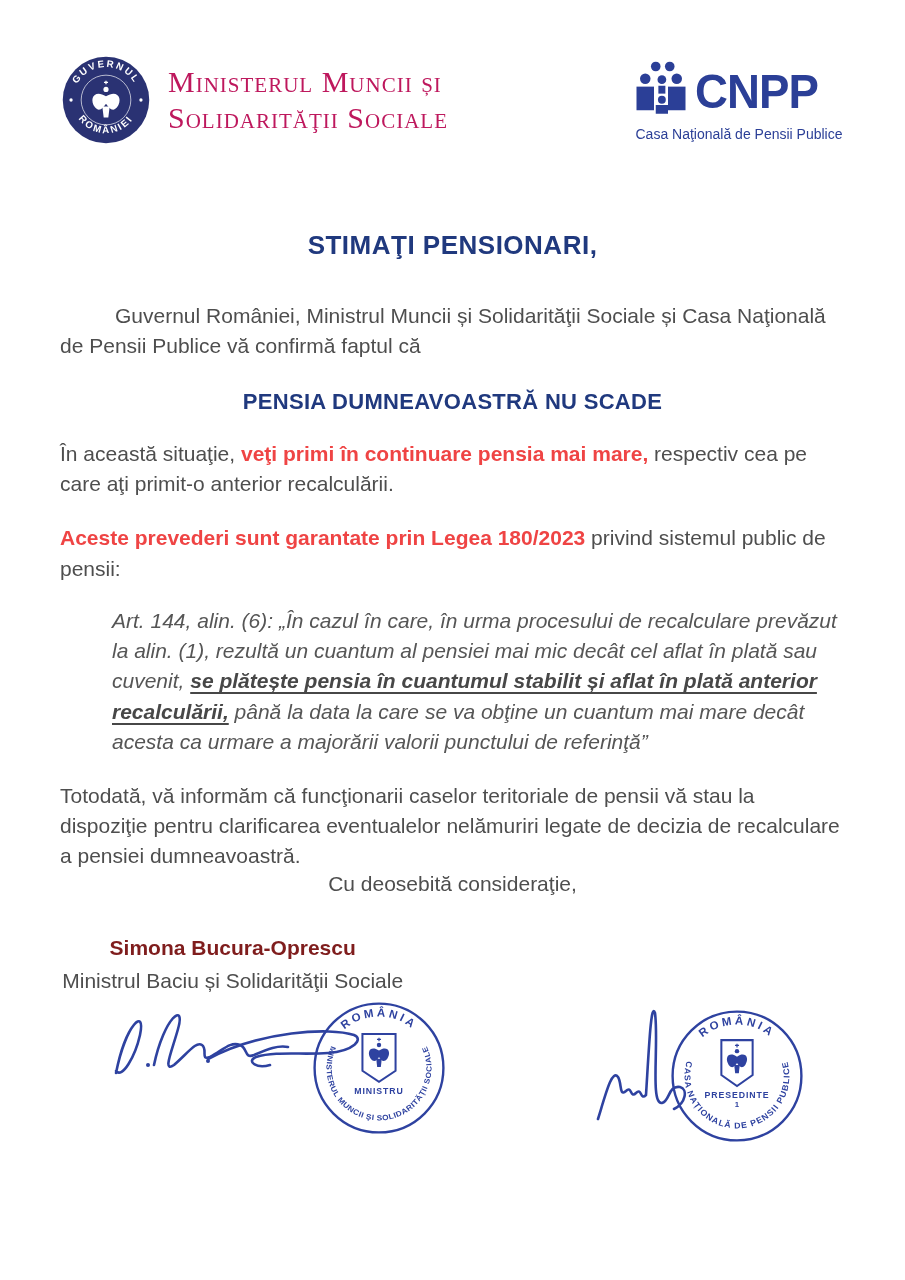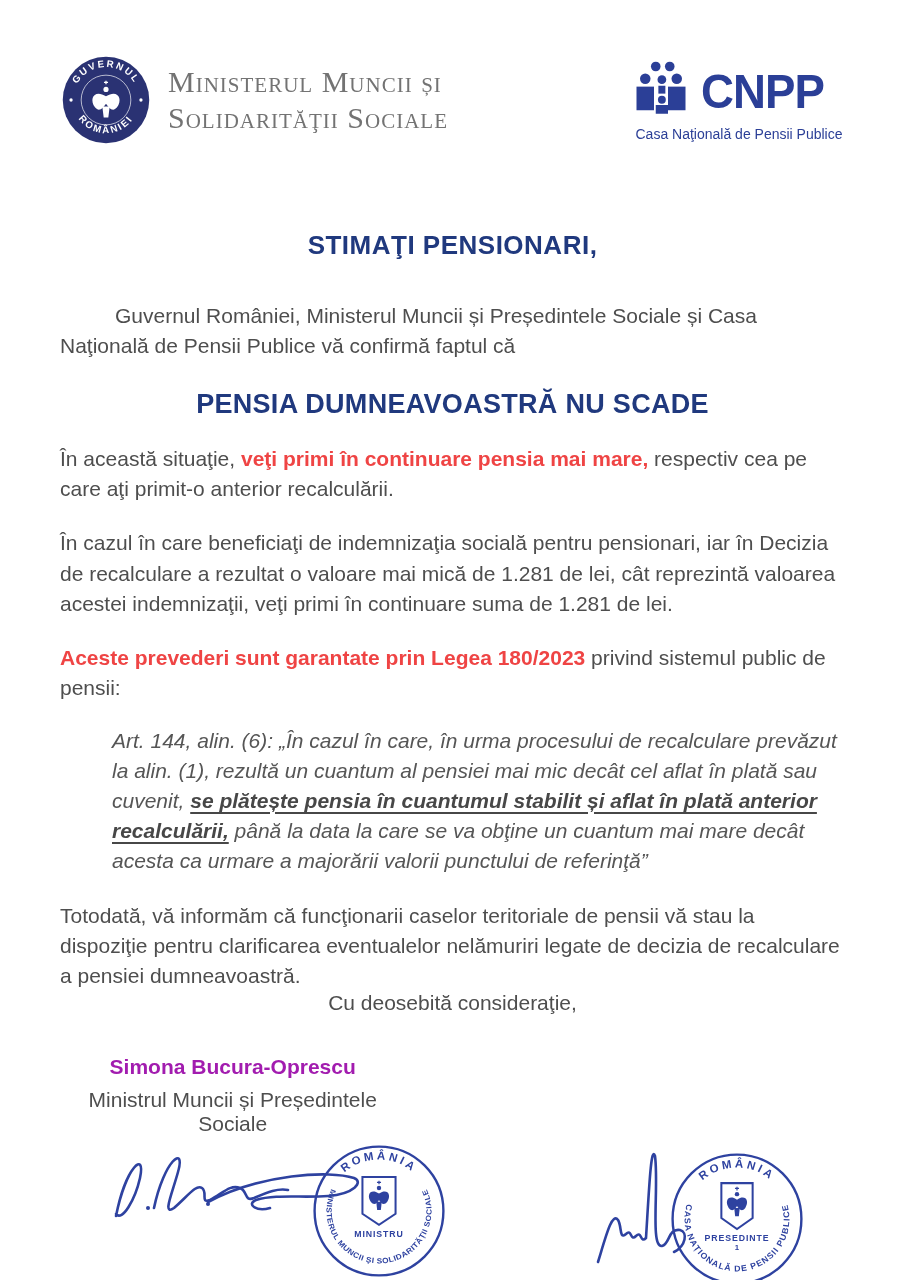--- a/index.html
+++ b/index.html
@@ -9,49 +9,49 @@
     background:#ffffff; color:#4e4e4e; overflow:hidden;
   }
   .page { width:905px; height:1280px; padding:54px 60px 0; position:relative; }
 
   
   .hdr { display:flex; justify-content:space-between; align-items:flex-start; }
   .hdr-left { display:flex; align-items:center; gap:16px; }
   .gov-seal { width:92px; height:92px; flex:0 0 auto; }
   .ministry-name {
     font-family:"Liberation Serif", serif; font-variant:small-caps;
-    color:#737373; font-size:30px; line-height:1.2; letter-spacing:1px; font-weight:400;
+    color:#be185d; font-size:30px; line-height:1.2; letter-spacing:1px; font-weight:400;
   }
   .cnpp { width:212px; margin-top:4px; }
-  .cnpp-top { display:flex; align-items:center; gap:12px; }
+  .cnpp-top { display:flex; align-items:center; gap:6px; }
   .cnpp-mark { width:56px; height:66px; flex:0 0 auto; }
   .cnpp-acronym { font-size:48px; font-weight:700; color:#2b3f97; letter-spacing:-1px; transform:scaleX(.95); transform-origin:left; }
   .cnpp-tagline { font-size:14px; color:#2b3f97; margin-top:2px; text-align:center; white-space:nowrap; }
 
   
   .salutation { text-align:center; margin-top:84px; font-size:26px; font-weight:700; color:#20397e; letter-spacing:.5px; }
   .intro { margin-top:40px; font-size:21px; line-height:1.45; text-indent:55px; }
-  .headline { text-align:center; margin-top:27px; font-size:27px; font-weight:700; color:#20397e; letter-spacing:.3px; }
+  .headline { text-align:center; margin-top:27px; font-size:22px; font-weight:700; color:#20397e; letter-spacing:.3px; }
   p.body-par { margin-top:24px; font-size:21px; line-height:1.44; }
   p.body-par b { color:#ef4444; }
   .quote {
     margin:22px 0 0 52px; font-size:21px; line-height:1.44;
     font-style:italic; color:#565656;
   }
   .quote .q-em {
     font-weight:700; text-decoration:underline;
     text-decoration-thickness:2px; text-underline-offset:4px; color:#474747;
   }
   .closing { text-align:center; font-size:21px; }
 
   
   .signers { display:flex; margin-top:40px; }
   .signer-left { flex:0 0 44%; text-align:center; }
   .signer-right { flex:1; text-align:center; }
-  .signer-name { font-size:21px; font-weight:700; color:#a21caf; }
+  .signer-name { font-size:21px; font-weight:700; color:#7f1d1d; }
   .signer-title { font-size:21px; margin-top:9px; }
 
   .sig-area { position:relative; height:210px; margin-top:4px; }
   .sig-area svg { position:absolute; }
   .sig-left   { left:48px;  top:2px;  width:262px; height:104px; }
   .stamp-left { left:250px; top:2px;  width:138px; height:138px; }
   .sig-right  { left:528px; top:-12px; width:120px; height:152px; }
   .stamp-right{ left:608px; top:10px; width:138px; height:138px; }
 </style>
 </head>
@@ -106,41 +106,40 @@
           </g>
         </svg>
         <div class="cnpp-acronym">CNPP</div>
       </div>
       <div class="cnpp-tagline">Casa Naţională de Pensii Publice</div>
     </div>
   </div>
 
   <h1 class="salutation">STIMAŢI PENSIONARI,</h1>
 
-  <p class="intro">Guvernul României, Ministerul Muncii și Președintele Sociale și Casa Naţională de Pensii Publice vă confirmă faptul că</p>
+  <p class="intro">Guvernul României, Ministrul Muncii și Solidarităţii Sociale și Casa Naţională de Pensii Publice vă confirmă faptul că</p>
 
   <h2 class="headline">PENSIA DUMNEAVOASTRĂ NU SCADE</h2>
 
 
   <p class="body-par"><span>În această situaţie, </span><b>veţi primi în continuare pensia mai mare,</b><span> respectiv cea pe care aţi primit-o anterior recalculării.</span></p>
 
-  <p class="body-par">În cazul în care beneficiaţi de indemnizaţia socială pentru pensionari, iar în Decizia de recalculare a rezultat o valoare mai mică de 1.281 de lei, cât reprezintă valoarea acestei indemnizaţii, veţi primi în continuare suma de 1.281 de lei.</p>
 
   <p class="body-par"><b>Aceste prevederi sunt garantate prin Legea 180/2023</b><span> privind sistemul public de pensii:</span></p>
 
   <p class="quote"><span>Art. 144, alin. (6): „În cazul în care, în urma procesului de recalculare prevăzut la alin. (1), rezultă un cuantum al pensiei mai mic decât cel aflat în plată sau cuvenit, </span><span class="q-em">se plătește pensia în cuantumul stabilit și aflat în plată anterior recalculării,</span><span> până la data la care se va obţine un cuantum mai mare decât acesta ca urmare a majorării valorii punctului de referinţă”</span></p>
 
   <p class="body-par">Totodată, vă informăm că funcţionarii caselor teritoriale de pensii vă stau la dispoziţie pentru clarificarea eventualelor nelămuriri legate de decizia de recalculare a pensiei dumneavoastră.</p>
 
   <p class="closing">Cu deosebită consideraţie,</p>
 
   <div class="signers">
     <div class="signer-left">
       <div class="signer-name">Simona Bucura-Oprescu</div>
-      <div class="signer-title">Ministrul Muncii și Președintele Sociale</div>
+      <div class="signer-title">Ministrul Baciu și Solidarităţii Sociale</div>
     </div>
   </div>
 
   <div class="sig-area">
 
     <svg class="sig-left" viewBox="0 0 262 104">
       <g fill="none" stroke="#2e42a0" stroke-width="2.6" stroke-linecap="round">
         <path d="M8,74 C18,24 38,8 32,36 C27,58 14,80 8,72"></path>
         <path d="M46,66 C56,18 78,2 70,30 C64,52 54,74 66,66 C80,54 88,42 94,46 C100,50 92,62 102,58 C114,52 122,42 132,46 C140,49 136,60 146,56 C160,50 170,46 180,48"></path>
         <path d="M100,60 C152,32 222,28 246,36 C256,40 246,52 220,54 C194,56 168,52 148,58 C138,62 148,70 162,66"></path>

